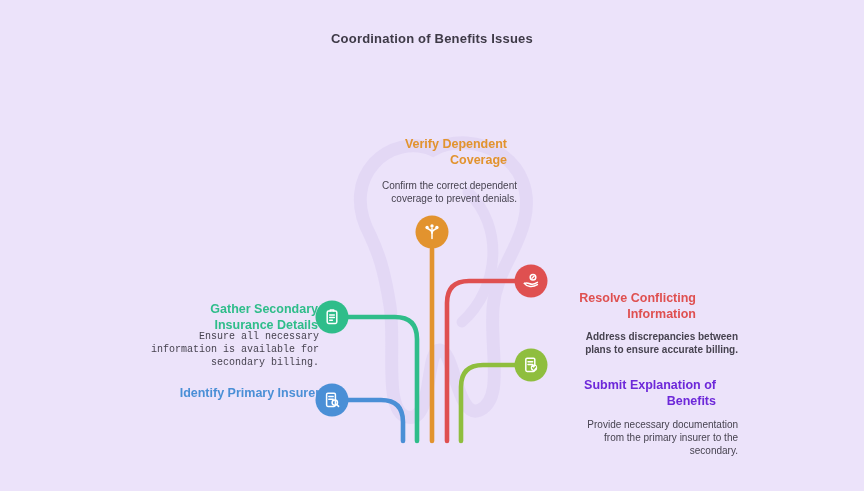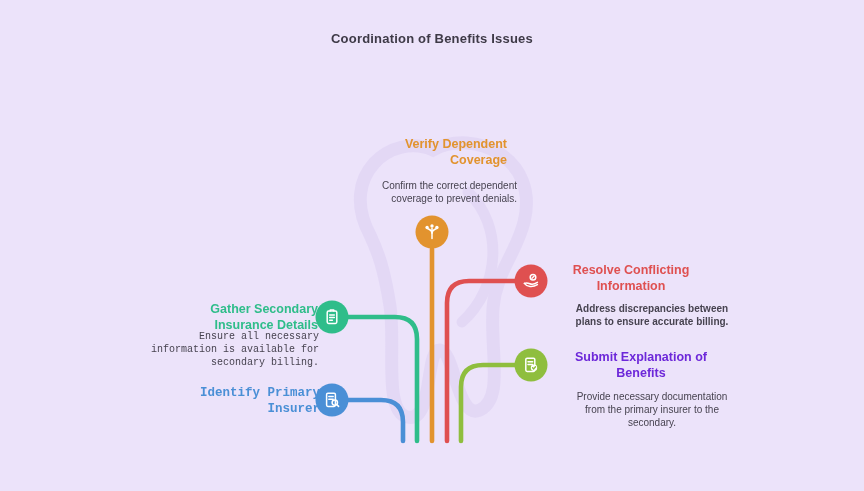--- a/index.html
+++ b/index.html
@@ -4,21 +4,21 @@
 <style>
   html,body{margin:0;padding:0;}
   body{font-family:"Liberation Sans","DejaVu Sans",sans-serif;background:#ece3fa;}
   .canvas{position:relative;width:864px;height:491px;background:#ece3fa;overflow:hidden;}
   .title{position:absolute;top:31px;left:0;width:100%;text-align:center;
          font-size:13px;font-weight:bold;color:#3e3a47;letter-spacing:.2px;}
   .lines-svg{position:absolute;left:0;top:0;width:864px;height:491px;}
   .heading{position:absolute;font-size:12.5px;font-weight:bold;line-height:16px;}
   .desc{position:absolute;font-size:10px;line-height:13px;color:#474350;}
   .t-center{text-align:right;}
-  .t-left{text-align:center;}
+  .t-left{text-align:right;margin-top:28px;}
   .icon{position:absolute;width:20px;height:20px;}
   .icon svg{width:20px;height:20px;display:block;}
   .icon svg *{stroke:#fff;stroke-width:1.5;fill:none;stroke-linecap:round;stroke-linejoin:round;}
   .icon svg .solid{fill:#fff;stroke:none;}
   .icon svg .accent{stroke:currentColor;fill:none;stroke-width:1.4;}
 </style>
 </head>
 <body>
 
 <div class="canvas">
@@ -96,18 +96,18 @@
 
   <div class="heading t-center" style="left: 357px; top: 136px; width: 150px; color: rgb(226, 147, 46);">Verify Dependent Coverage</div>
   <div class="desc t-center" style="left:347px;top:179px;width:170px;">Confirm the correct dependent coverage to prevent denials.</div>
 
   <div class="heading t-left" style="left: 566px; top: 262px; width: 130px; color: rgb(223, 80, 80);">Resolve Conflicting Information</div>
   <div class="desc t-left" style="left:566px;top:302px;width:172px;font-weight:bold;">Address discrepancies between plans to ensure accurate billing.</div>
 
   <div class="heading t-center" style="left: 158px; top: 301px; width: 160px; color: rgb(47, 189, 138);">Gather Secondary Insurance Details</div>
   <div class="desc t-center" style="left:137px;top:330px;width:182px;font-family:Liberation Mono, monospace;">Ensure all necessary information is available for secondary billing.</div>
 
-  <div class="heading t-center" style="left: 140px; top: 385px; width: 180px; color: rgb(74, 143, 214); font-family: Liberation Mono, monospace;">Identify Primary Insurer</div>
+  <div class="heading t-center" style="left: 140px; top: 385px; width: 180px; color: rgb(74, 143, 214);">Identify Primary Insurer</div>
 
   <div class="heading t-left" style="left: 566px; top: 349px; width: 150px; color: #6d28d9;">Submit Explanation of Benefits</div>
   <div class="desc t-left" style="left:566px;top:390px;width:172px;">Provide necessary documentation from the primary insurer to the secondary.</div>
 
 </div>
 
 </body></html>

